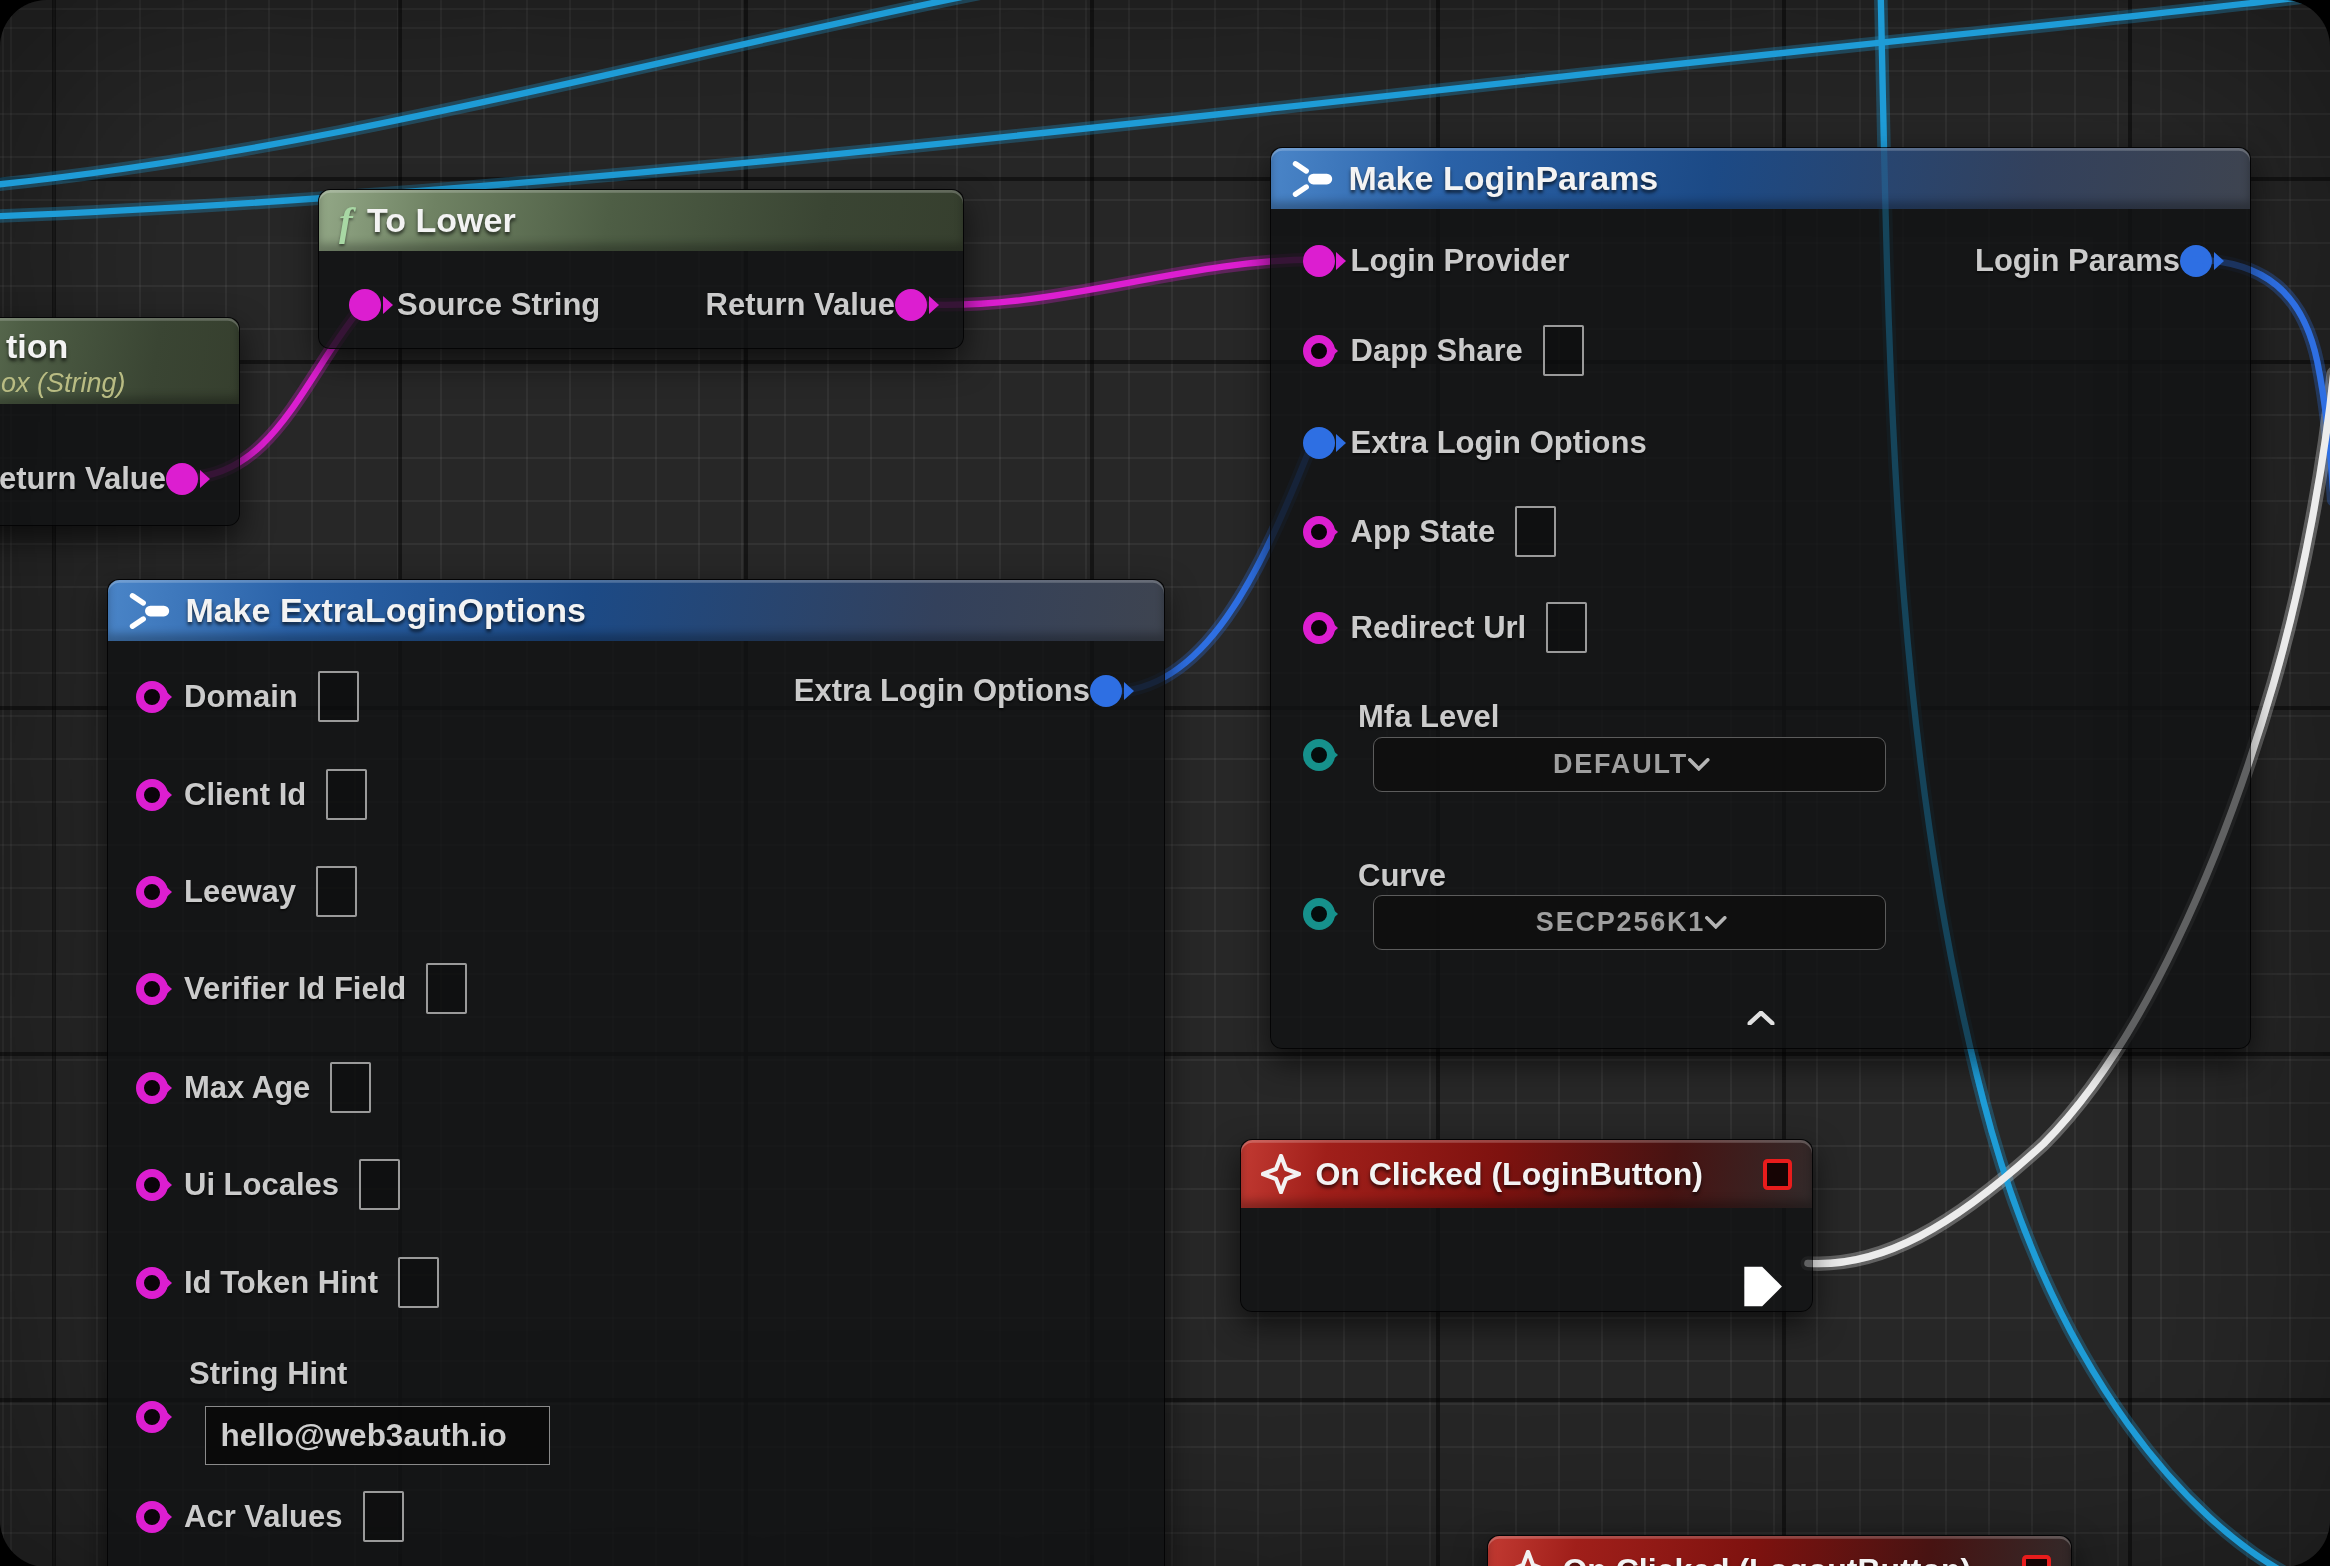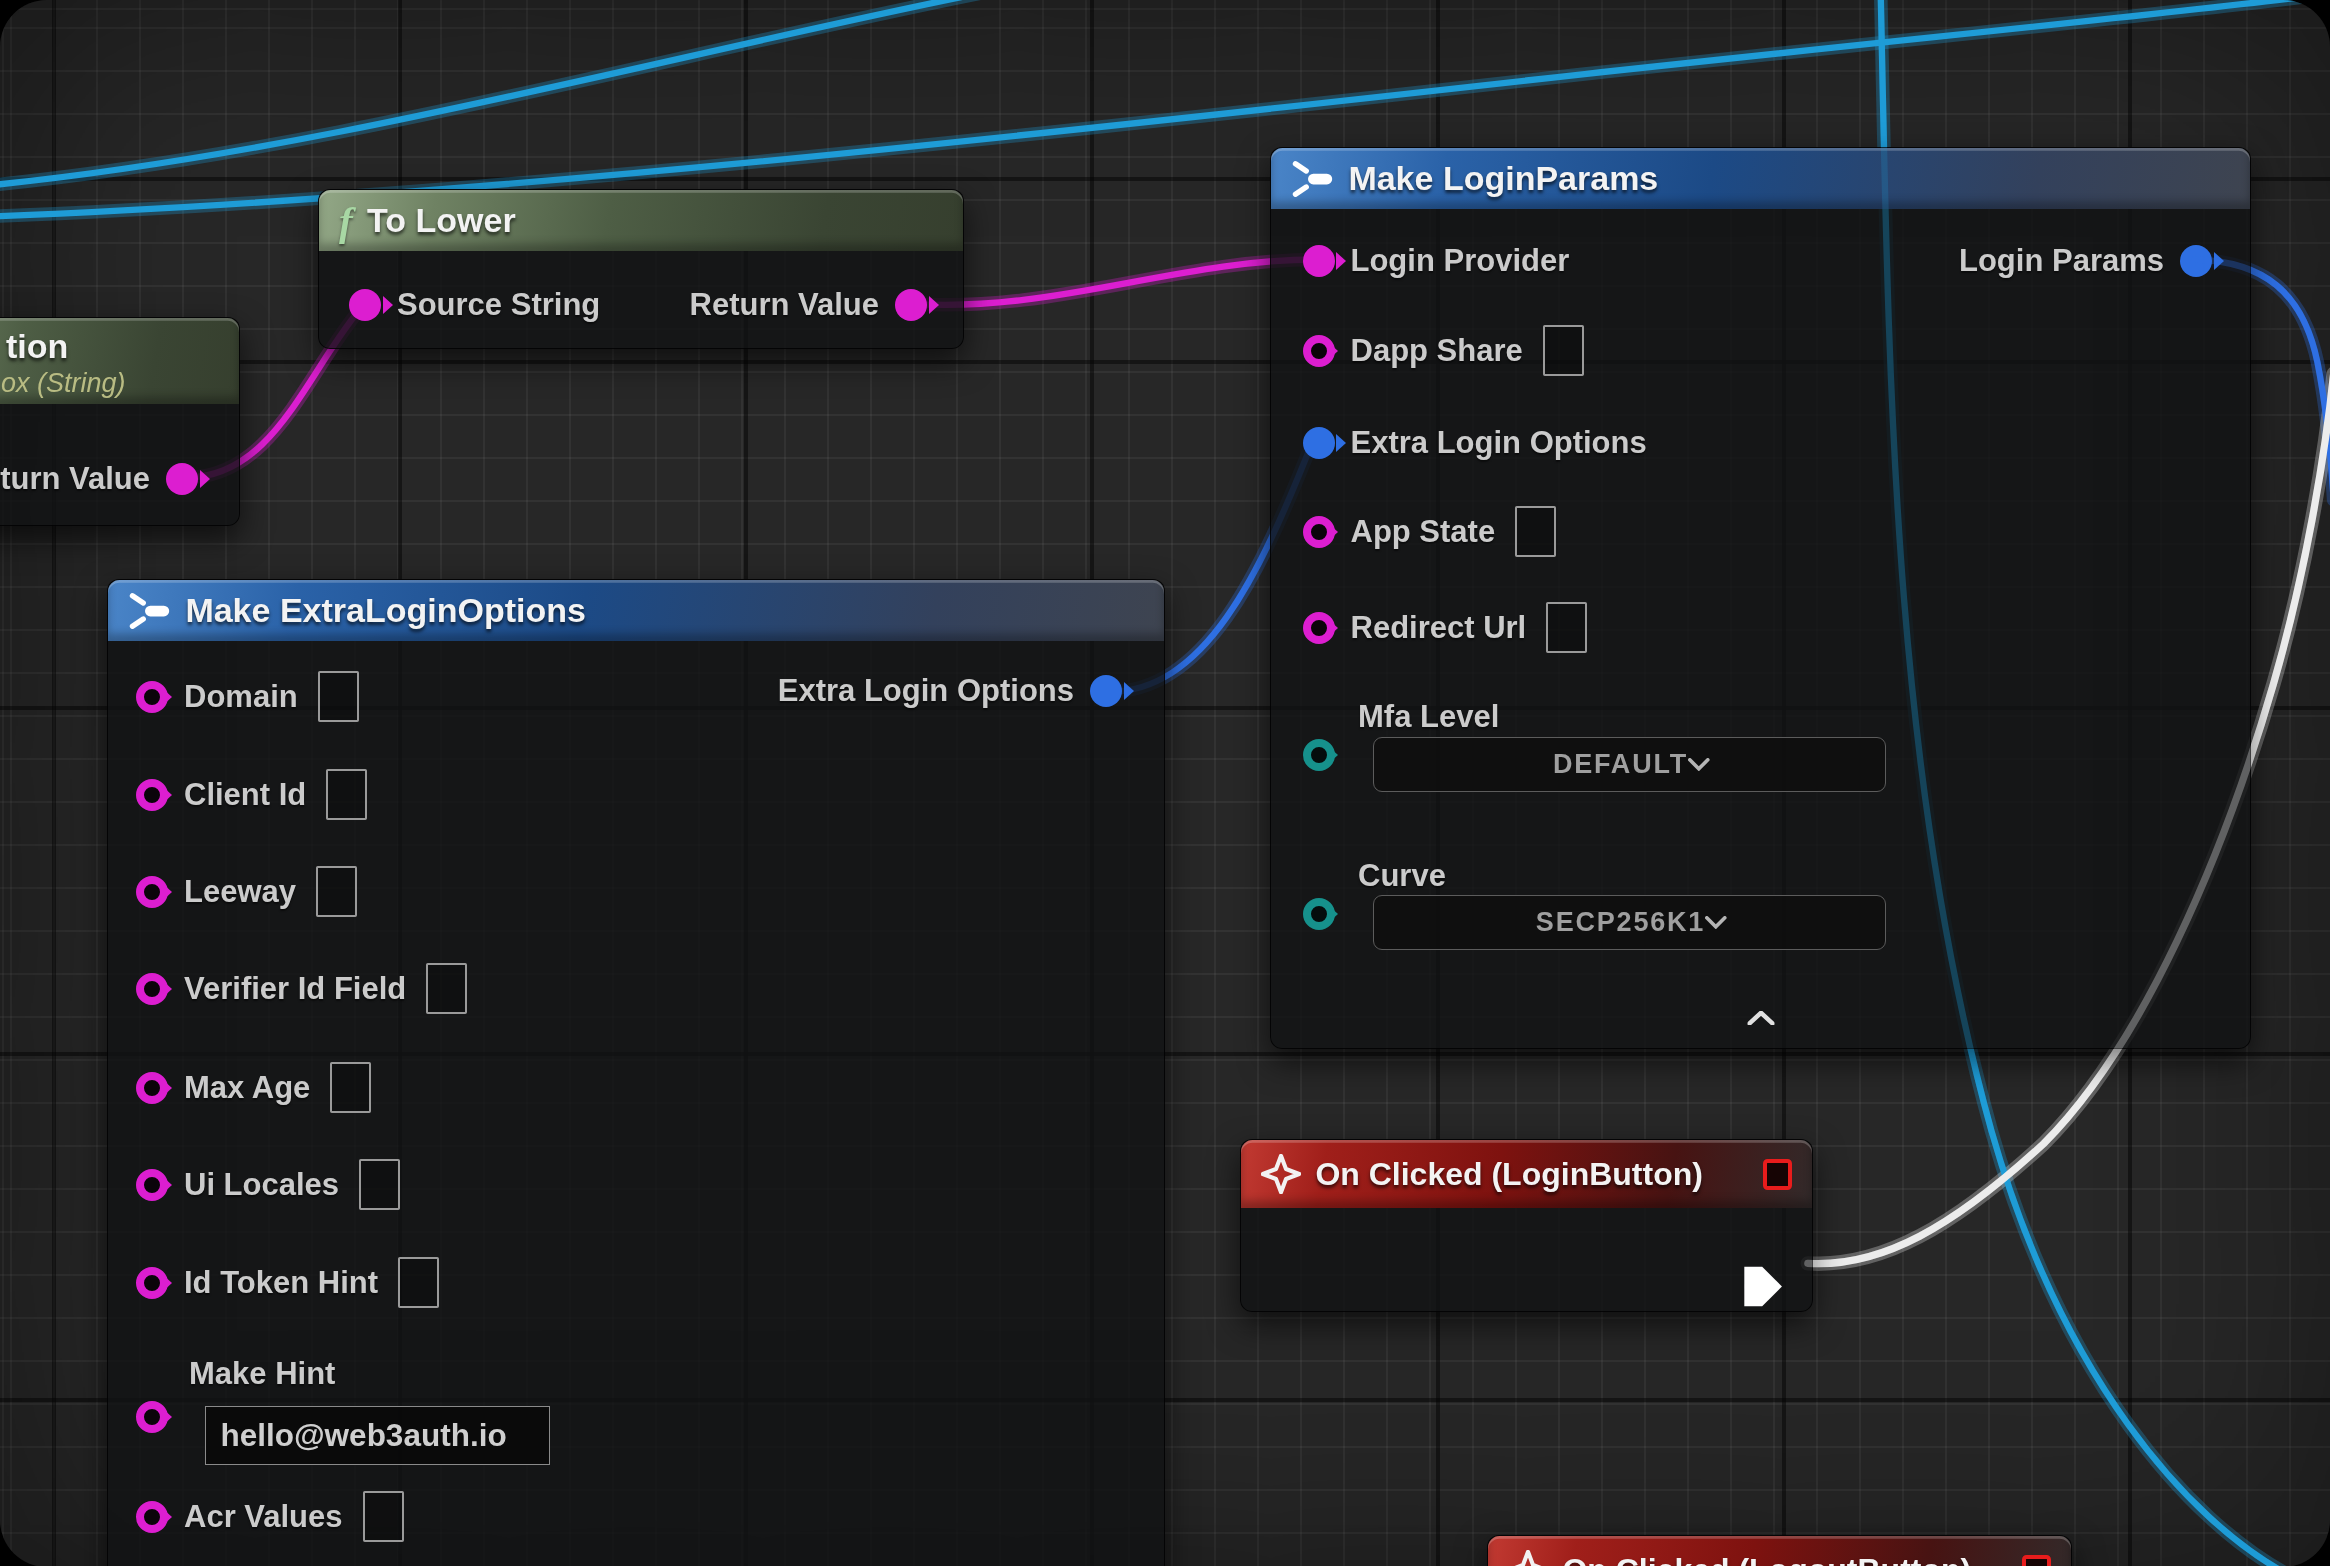--- a/index.html
+++ b/index.html
@@ -29,21 +29,21 @@
   .hdr.red  {background:linear-gradient(100deg,#c23a32 0%,#a01f1a 15%,#7e120f 45%,#471312 75%,#322a2a 100%);}
   .title{color:#f3f3f3;font-size:34px;font-weight:bold;text-shadow:0 2.7px 3.6px rgba(0,0,0,0.65);white-space:nowrap;}
   .subtitle{color:#b9bc83;font-size:27px;font-style:italic;white-space:nowrap;}
   .ficon{color:#a8d8a4;font-size:41px;font-style:italic;font-family:"Liberation Serif","DejaVu Serif",serif;
          font-weight:bold;text-shadow:0 1.8px 2.7px rgba(0,0,0,0.5);}
 
   .row{position:absolute;height:49px;display:flex;align-items:center;}
   .row .lbl{color:#cbcbcb;font-size:31px;font-weight:600;margin-left:16px;white-space:nowrap;
             text-shadow:0 1.8px 1.8px rgba(0,0,0,0.5);}
   .row.out{flex-direction:row;justify-content:flex-end;}
-  .row.out .lbl{margin-left:0;margin-right:16px;}
+  .row.out .lbl{margin-left:0;}
 
   .pin{position:relative;width:32px;height:32px;border-radius:50%;box-sizing:border-box;flex:0 0 auto;}
   .pin::after{content:"";position:absolute;right:-11.7px;top:50%;transform:translateY(-50%);
               border-top:9px solid transparent;border-bottom:9px solid transparent;border-left:10.8px solid;}
   .pin.pink{background:#dc1ed0;}          .pin.pink::after{border-left-color:#dc1ed0;}
   .pin.hpink{border:8px solid #dc1ed0;background:rgba(10,2,9,0.9);} .pin.hpink::after{border-left-color:#dc1ed0;}
   .pin.blue{background:#2e6fe3;}          .pin.blue::after{border-left-color:#2e6fe3;}
   .pin.hteal{border:8px solid #16918c;background:rgba(3,12,12,0.9);} .pin.hteal::after{border-left-color:#16918c;}
 
   .checkbox{width:41px;height:51px;border:2.7px solid #9a9a9a;margin-left:20px;background:rgba(0,0,0,0.25);
@@ -152,21 +152,21 @@
     <div class="row" style="top:580px;left:28px">
       <span class="pin hpink"></span>
       <span class="lbl">Ui Locales</span>
       <span class="checkbox"></span>
     </div>
     <div class="row" style="top:678px;left:28px">
       <span class="pin hpink"></span>
       <span class="lbl">Id Token Hint</span>
       <span class="checkbox"></span>
     </div>
-    <div class="fieldlabel" style="left:81px;top:776px">Make Hint</div>
+    <div class="fieldlabel" style="left:81px;top:776px">String Hint</div>
     <div class="row" style="top:812px;left:28px">
       <span class="pin hpink"></span>
     </div>
     <div class="textinput" style="left:97px;top:826px;width:345px">hello@web3auth.io</div>
     <div class="row" style="top:912px;left:28px">
       <span class="pin hpink"></span>
       <span class="lbl">Acr Values</span>
       <span class="checkbox"></span>
     </div>
     <div class="row out" style="top:86px;left:0;right:42px">

